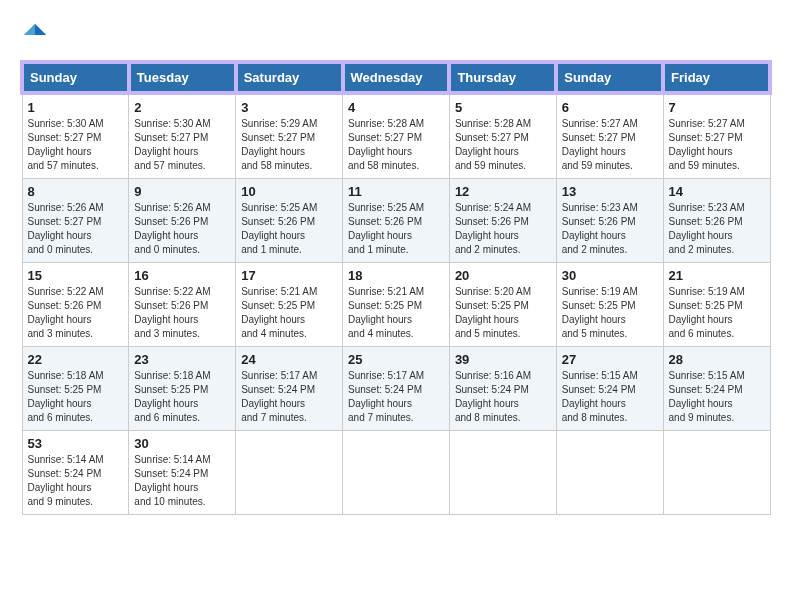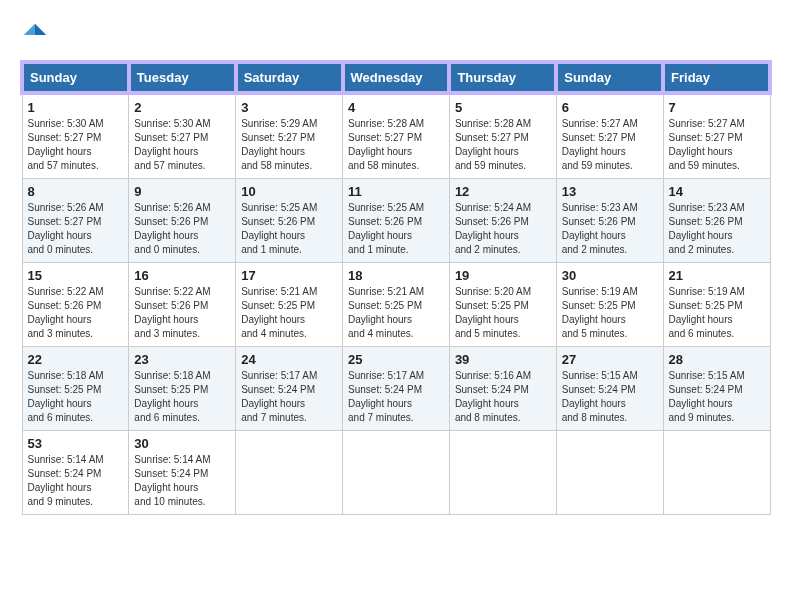--- a/index.html
+++ b/index.html
@@ -281,21 +281,21 @@
         <td>
         <span class="day-num">18</span>
         <div class="day-info">
         Sunrise: 5:21 AM<br>
         Sunset: 5:25 PM<br>
         <span>Daylight hours</span><br>
         and 4 minutes.
       </div>
       </td>
         <td>
-        <span class="day-num">19</span>
+        <span class="day-num">20</span>
         <div class="day-info">
         Sunrise: 5:20 AM<br>
         Sunset: 5:25 PM<br>
         <span>Daylight hours</span><br>
         and 5 minutes.
       </div>
       </td>
         <td>
         <span class="day-num">30</span>
         <div class="day-info">

